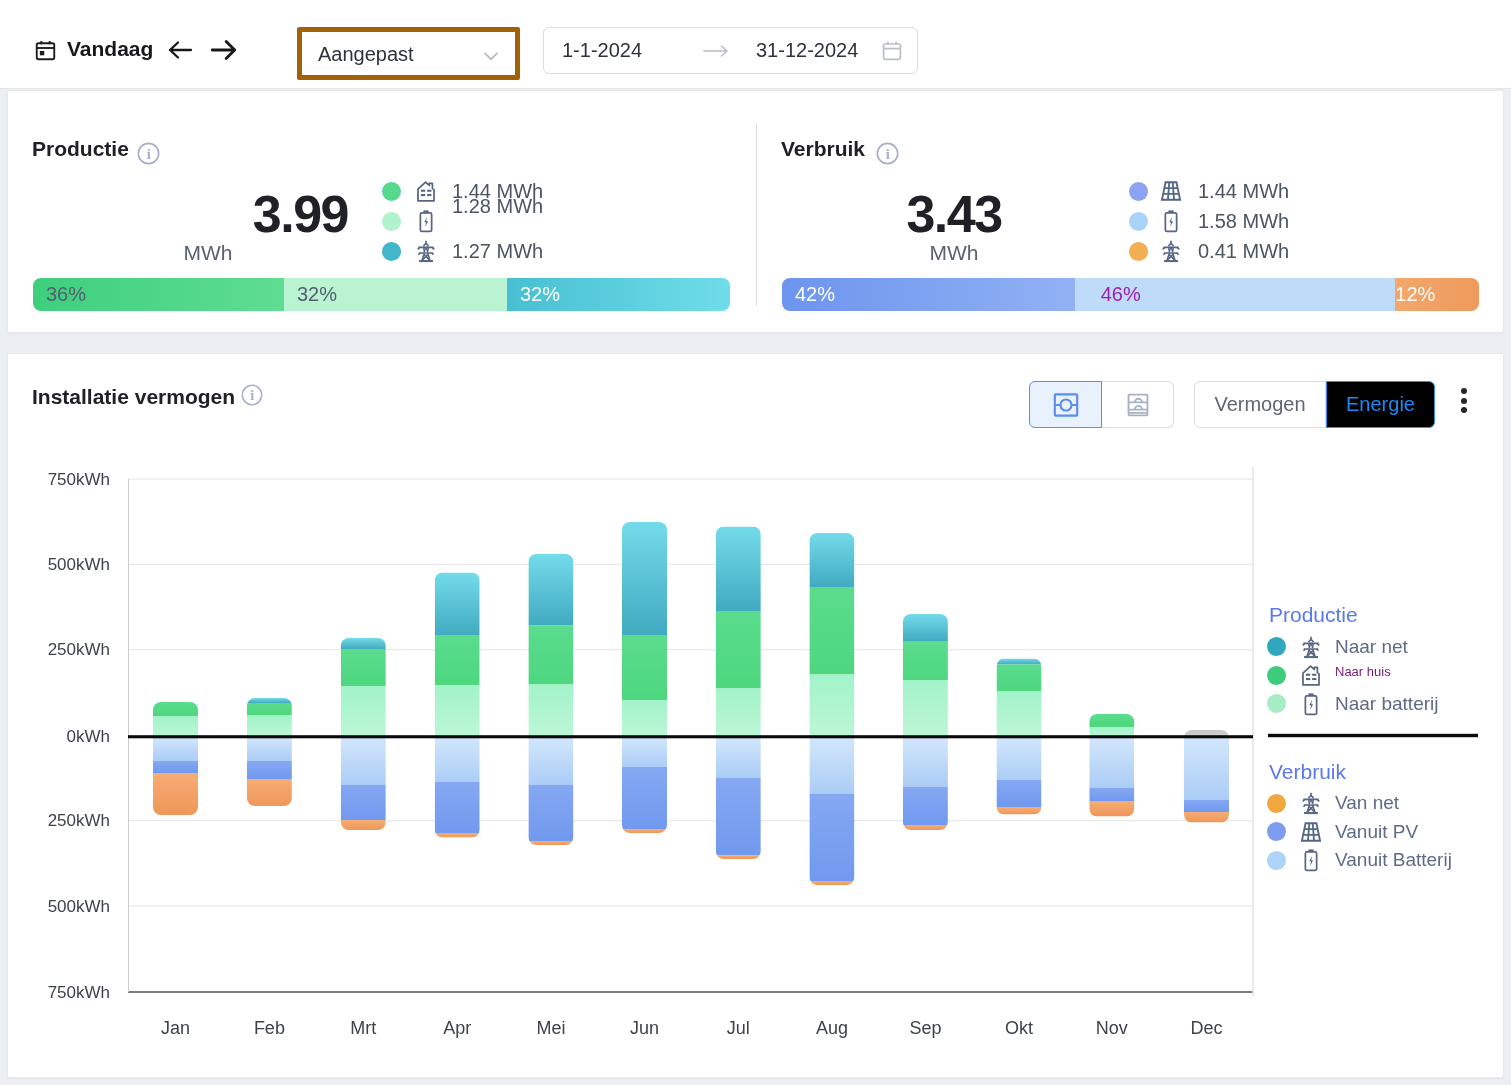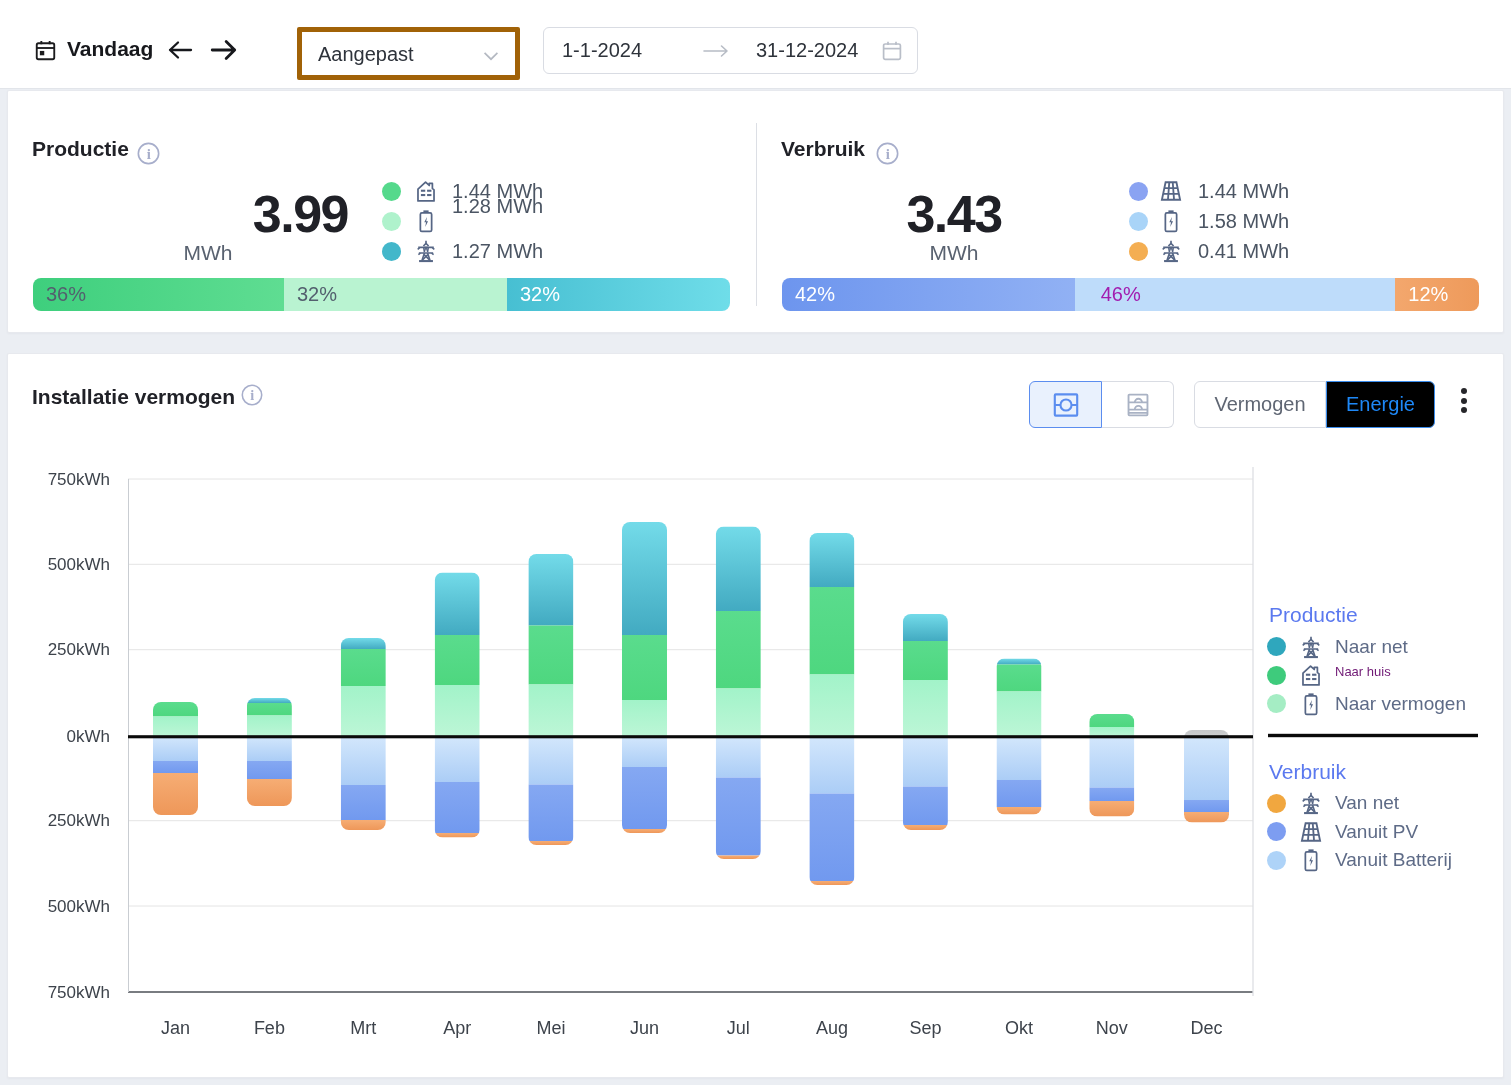--- a/index.html
+++ b/index.html
@@ -115,21 +115,21 @@
         <path d="M5.4 13.8 H18.6 M7 13.8 L5 15.4 M17 13.8 L19 15.4" stroke="#566685" stroke-width="1.5"></path>
         <path d="M10.6 13.8 L8.2 21 M13.4 13.8 L15.8 21" stroke="#566685" stroke-width="1.5"></path>
         <path d="M10.3 15.3 L15 20 M13.7 15.3 L9 20" stroke="#566685" stroke-width="1.5"></path>
         <path d="M10.9 8.6 H13.1 L12 10.1 Z M11.2 11 H12.8" stroke="#566685" stroke-width="1.1"></path>
         <path d="M5.6 21.3 H18.4" stroke="#566685" stroke-width="1.9"></path>
       </svg></div>
     <div style="position:absolute;left:1190px;top:149px;font-size:20px;color:#4b5563;white-space:nowrap">0.41 MWh</div>
   <div style="position:absolute;left:774px;top:187px;width:697px;height:33px;border-radius:8px;overflow:hidden;display:flex">
     <div class="bartxt" style="width:42%;background:linear-gradient(90deg,#6d95ee,#91b1f4);color:#fff;padding-left:13px">42%</div>
     <div class="bartxt" style="width:46%;background:#bedcfa;color:#a21caf;padding-left:26px">46%</div>
-    <div class="bartxt" style="width:12%;background:linear-gradient(90deg,#f3a76d,#ee9a5b);color:#fff;padding-left:13px">12%</div>
+    <div class="bartxt" style="width:12%;background:linear-gradient(90deg,#f3a76d,#ee9a5b);color:#fff;">12%</div>
   </div>
 </div>
 
 <div class="card" style="left:7px;top:353px;width:1497px;height:725px">
   <div style="position:absolute;left:24px;top:31px;font-size:21px;font-weight:bold;color:#202127">Installatie vermogen</div>
   <div style="position:absolute;left:233px;top:30px"><svg width="22" height="22" viewBox="0 0 24 24" fill="none">
         <circle cx="12" cy="12" r="10.6" stroke="#a7aecb" stroke-width="1.7"></circle>
         <text x="12.2" y="17.6" text-anchor="middle" font-family="'Liberation Serif',serif" font-weight="bold" font-size="15.5" fill="#a7aecb">i</text>
       </svg></div>
 
@@ -373,21 +373,21 @@
       <rect x="7.3" y="14.8" width="4" height="1.9" fill="#566685"></rect>
       <rect x="13" y="14.8" width="4" height="1.9" fill="#566685"></rect>
     </svg></div>
 <div style="position:absolute;left:1335px;top:664px;font-size:13px;color:#701a75;white-space:nowrap">Naar huis</div>
 <div style="position:absolute;left:1267px;top:694.0px"><span style="display:inline-block;width:19.0px;height:19.0px;border-radius:50%;background:#a5edc4"></span></div>
 <div style="position:absolute;left:1298px;top:690.5px"><svg width="26" height="26" viewBox="0 0 24 24" fill="none" style="">
       <rect x="6.8" y="4.6" width="10.4" height="17" rx="1.4" stroke="#566685" stroke-width="1.6"></rect>
       <rect x="9.6" y="2.2" width="4.8" height="2" fill="#566685"></rect>
       <path d="M12.9 8.2 L10.4 13.1 H12 L11.3 17.6 L13.9 12.3 H12.2 Z" fill="#566685"></path>
     </svg></div>
-<div style="position:absolute;left:1335px;top:692.5px;font-size:19px;color:#5e6b87;white-space:nowrap">Naar vermogen</div>
+<div style="position:absolute;left:1335px;top:692.5px;font-size:19px;color:#5e6b87;white-space:nowrap">Naar batterij</div>
 <div style="position:absolute;left:1267px;top:793.5px"><span style="display:inline-block;width:19.0px;height:19.0px;border-radius:50%;background:#f1a73f"></span></div>
 <div style="position:absolute;left:1298px;top:790px"><svg width="26" height="26" viewBox="0 0 24 24" fill="none" style="">
       <path d="M12 2.6 V5" stroke="#566685" stroke-width="1.5"></path>
       <path d="M9.6 7.4 L12 5 L14.4 7.4" stroke="#566685" stroke-width="1.5"></path>
       <path d="M4.8 8.6 H19.2 M6.6 8.6 L4.3 10.4 M17.4 8.6 L19.7 10.4" stroke="#566685" stroke-width="1.5"></path>
       <path d="M9.9 8.6 L10.6 13 M14.1 8.6 L13.4 13" stroke="#566685" stroke-width="1.5"></path>
       <path d="M5.4 13.8 H18.6 M7 13.8 L5 15.4 M17 13.8 L19 15.4" stroke="#566685" stroke-width="1.5"></path>
       <path d="M10.6 13.8 L8.2 21 M13.4 13.8 L15.8 21" stroke="#566685" stroke-width="1.5"></path>
       <path d="M10.3 15.3 L15 20 M13.7 15.3 L9 20" stroke="#566685" stroke-width="1.5"></path>
       <path d="M10.9 8.6 H13.1 L12 10.1 Z M11.2 11 H12.8" stroke="#566685" stroke-width="1.1"></path>

